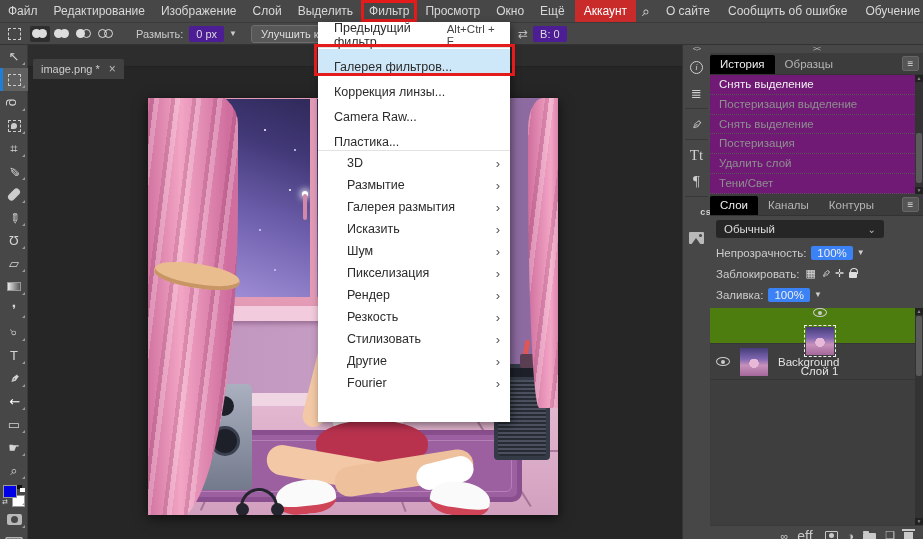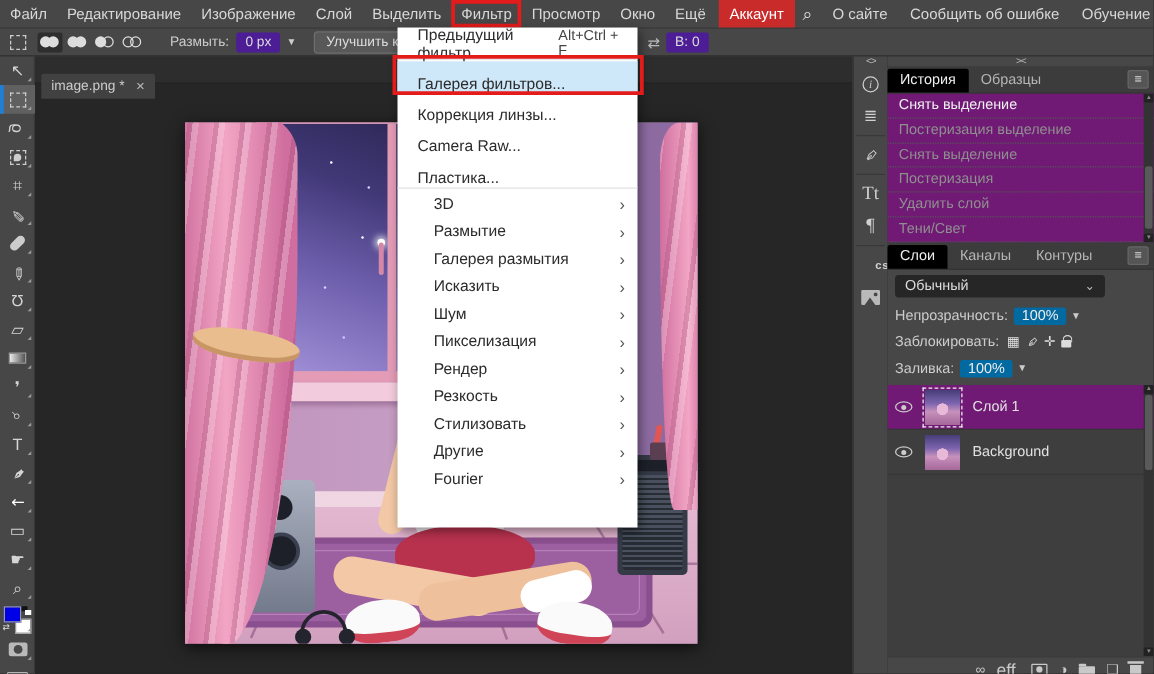--- a/index.html
+++ b/index.html
@@ -177,30 +177,30 @@
   .vscroll .thumb { position:absolute; left:1px; width:6px; background:#5a5a5a; border-radius:2px; }
   .vscroll .a { position:absolute; left:0; width:8px; height:7px; background:#222; color:#888; font-size:5px;
     text-align:center; line-height:7px; }
   .vscroll .a.top { top:0; } .vscroll .a.bot { bottom:0; }
 
   .lp-controls { padding:4px 6px 2px; }
   .blend-dd { width:168px; height:18px; background:#262626; border-radius:3px; display:flex; align-items:center;
     padding:0 8px; color:#ddd; margin-bottom:5px; }
   .blend-dd .ch { margin-left:auto; font-size:10px; color:#bbb; }
   .ctl-row { display:flex; align-items:center; height:19px; margin-bottom:2px; }
-  .val-box { background:#0369a1; border-radius:2px; padding:1px 6px; margin-left:5px; color:#eee;text-align:center; }
+  .val-box { background:#3b82f6; border-radius:2px; padding:1px 6px; margin-left:5px; color:#eee;text-align:center; }
   .dd-tri { margin-left:4px; font-size:8px; color:#ccc; }
   .lock-icons { display:flex; align-items:center; gap:5px; margin-left:6px; font-size:11px; color:#ddd; }
   .padlock { width:8px; height:6px; background:#ddd; position:relative; margin-top:3px; border-radius:1px; }
   .padlock::before { content:''; position:absolute; top:-4px; left:1px; width:6px; height:5px;
     border:1.5px solid #ddd; border-bottom:none; border-radius:4px 4px 0 0; }
 
   .layers-list { height:217px; background:#3e3e3e; position:relative; overflow:hidden; }
   .layer-row { height:36px; display:flex; align-items:center; gap:8px; padding-left:6px; border-bottom:1px solid #363636; }
-  .layer-row.sel { background:#701a75; }
+  .layer-row.sel { background:#4d7c0f;flex-direction:column; }
   .eye { width:14px; height:9px; border:1px solid #ccc; border-radius:50%; position:relative; flex:0 0 auto; }
   .eye::after { content:''; position:absolute; left:4px; top:1.5px; width:4px; height:4px; border-radius:50%; background:#ccc; }
   .thumb-wrap { width:32px; height:32px; display:flex; align-items:center; justify-content:center; flex:0 0 auto; }
   .thumb { width:28px; height:28px; background:
       radial-gradient(circle at 50% 55%, #e8b8d8 0 22%, transparent 23%),
       linear-gradient(180deg,#463d78 0%,#7c64ae 38%,#c791bc 62%,#a4689a 100%); }
   .thumb.dashed { outline:1px dashed #f0f0f0; outline-offset:1px; }
   .layer-name { color:#e2e2e2; }
   .lp-footer { height:20px; border-top:1px solid #3a3a3a; display:flex; align-items:center; justify-content:flex-end;
     gap:9px; padding-right:10px; color:#c9c9c9; font-size:11px; }

